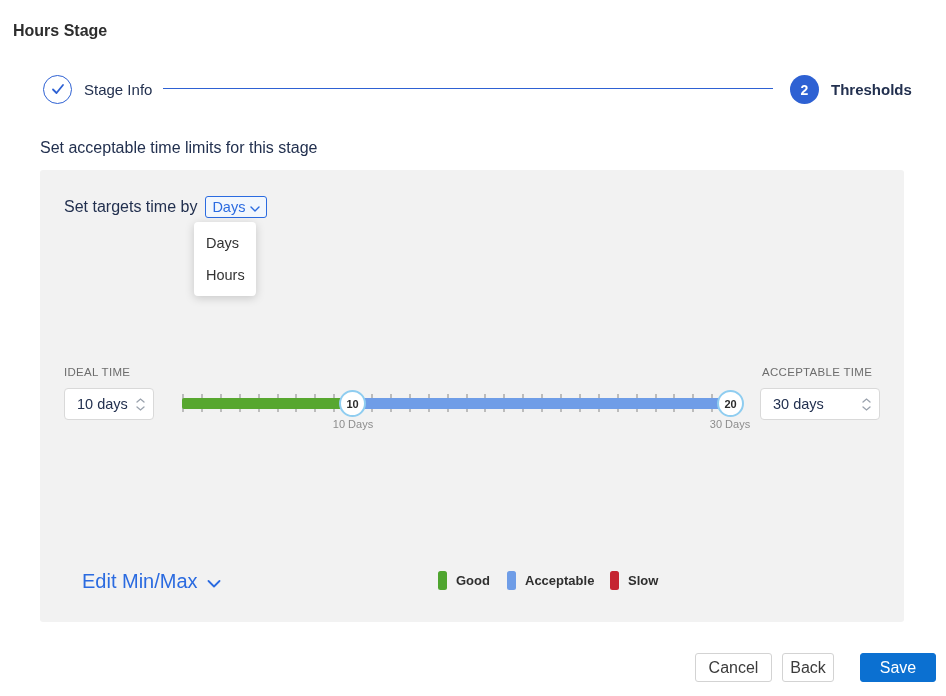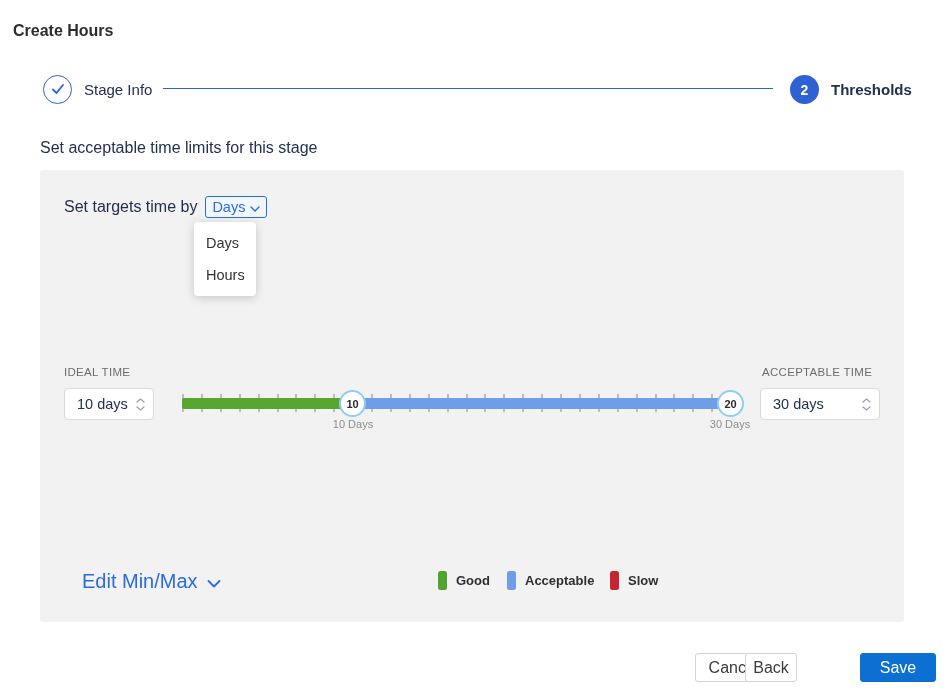--- a/index.html
+++ b/index.html
@@ -92,27 +92,27 @@
   .legend-label{font-size:13px;font-weight:600;color:#2f2f2f;}
 
   
   .btn{
     position:absolute;top:653px;height:29px;box-sizing:border-box;border-radius:3px;
     display:flex;align-items:center;justify-content:center;font-size:16px;cursor:pointer;
     font-family:inherit;
   }
   .btn-plain{background:#fff;border:1px solid #d3d3d3;color:#3b3b3b;}
   .btn-cancel{left:695px;width:77px;}
-  .btn-back{left:745px;width:52px;}
+  .btn-back{left:782px;width:52px;}
   .btn-save{left:860px;width:76px;background:#0b70d1;border:1px solid #0b70d1;color:#fff;font-weight:500;}
 </style>
 </head>
 <body>
 
-<div class="abs page-title">Create Hours</div>
+<div class="abs page-title">Hours Stage</div>
 
 <div class="abs step step1">
   <span class="step-circle done">
     <span>
       <svg width="14" height="12" viewBox="0 0 14 12">
           <path d="M2 6.5 L5.5 10 L12 2" fill="none" stroke="#2e61d3" stroke-width="1.8" stroke-linecap="round" stroke-linejoin="round"></path>
         </svg>
     </span>
   </span>
   <span class="step-label">Stage Info</span>

